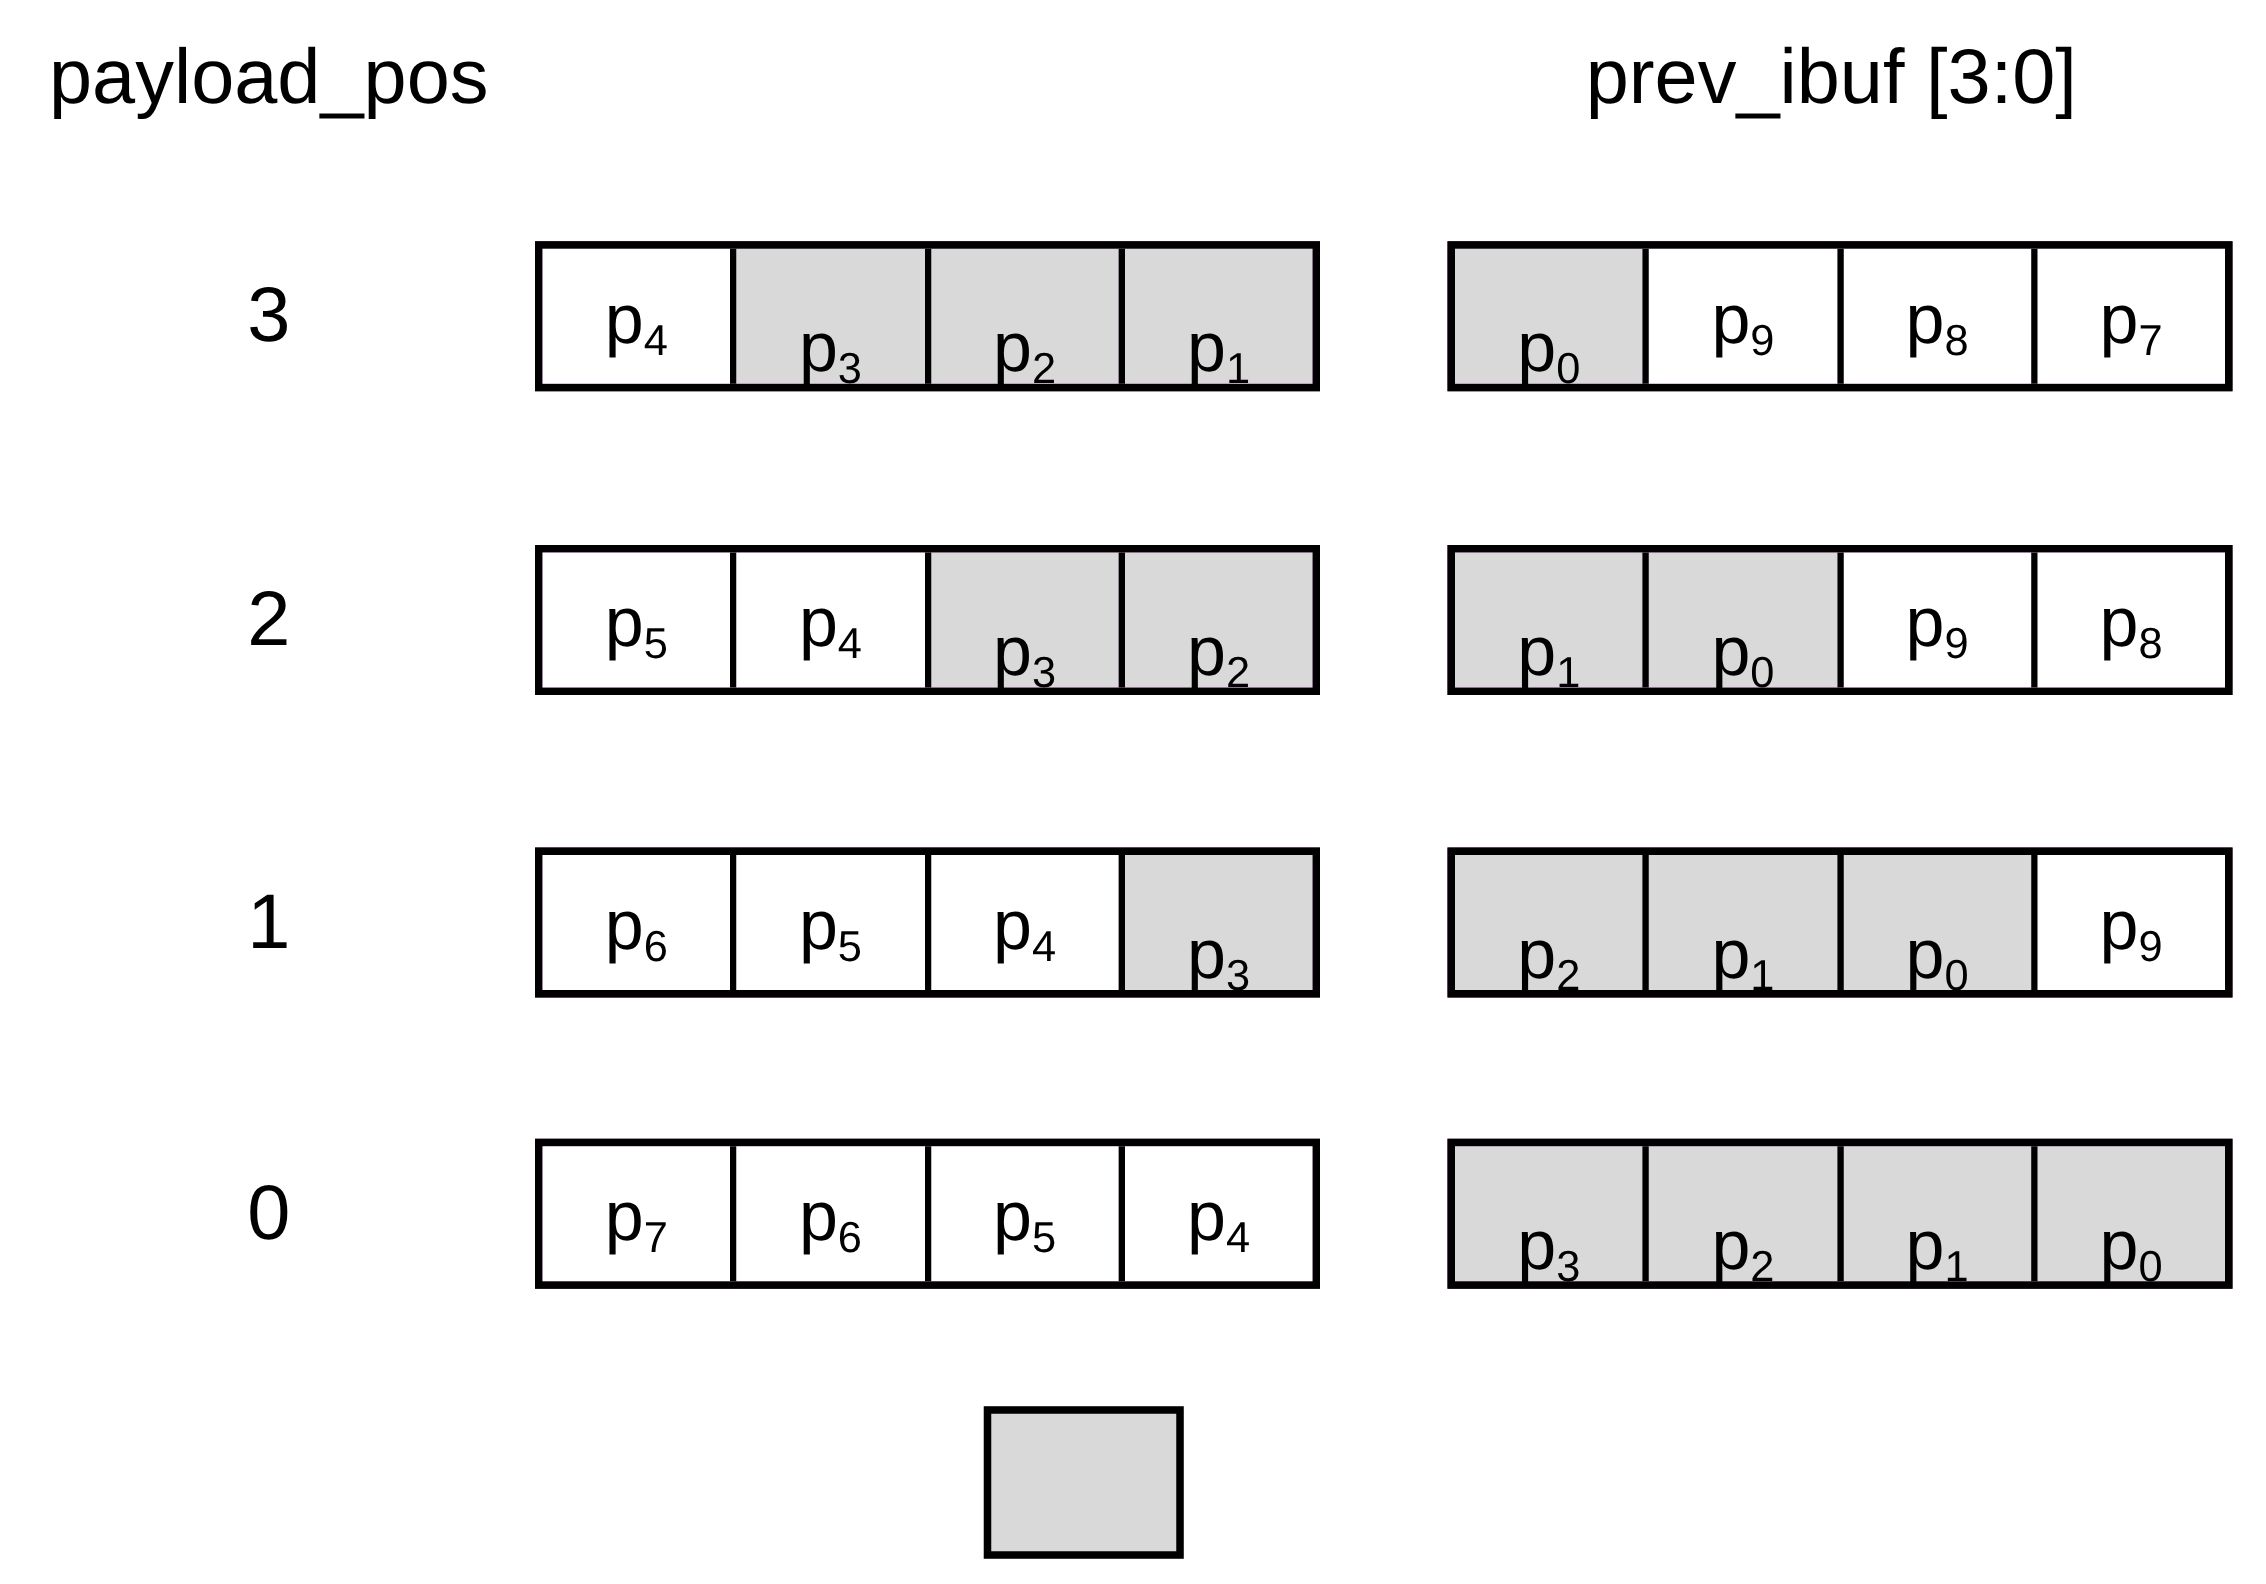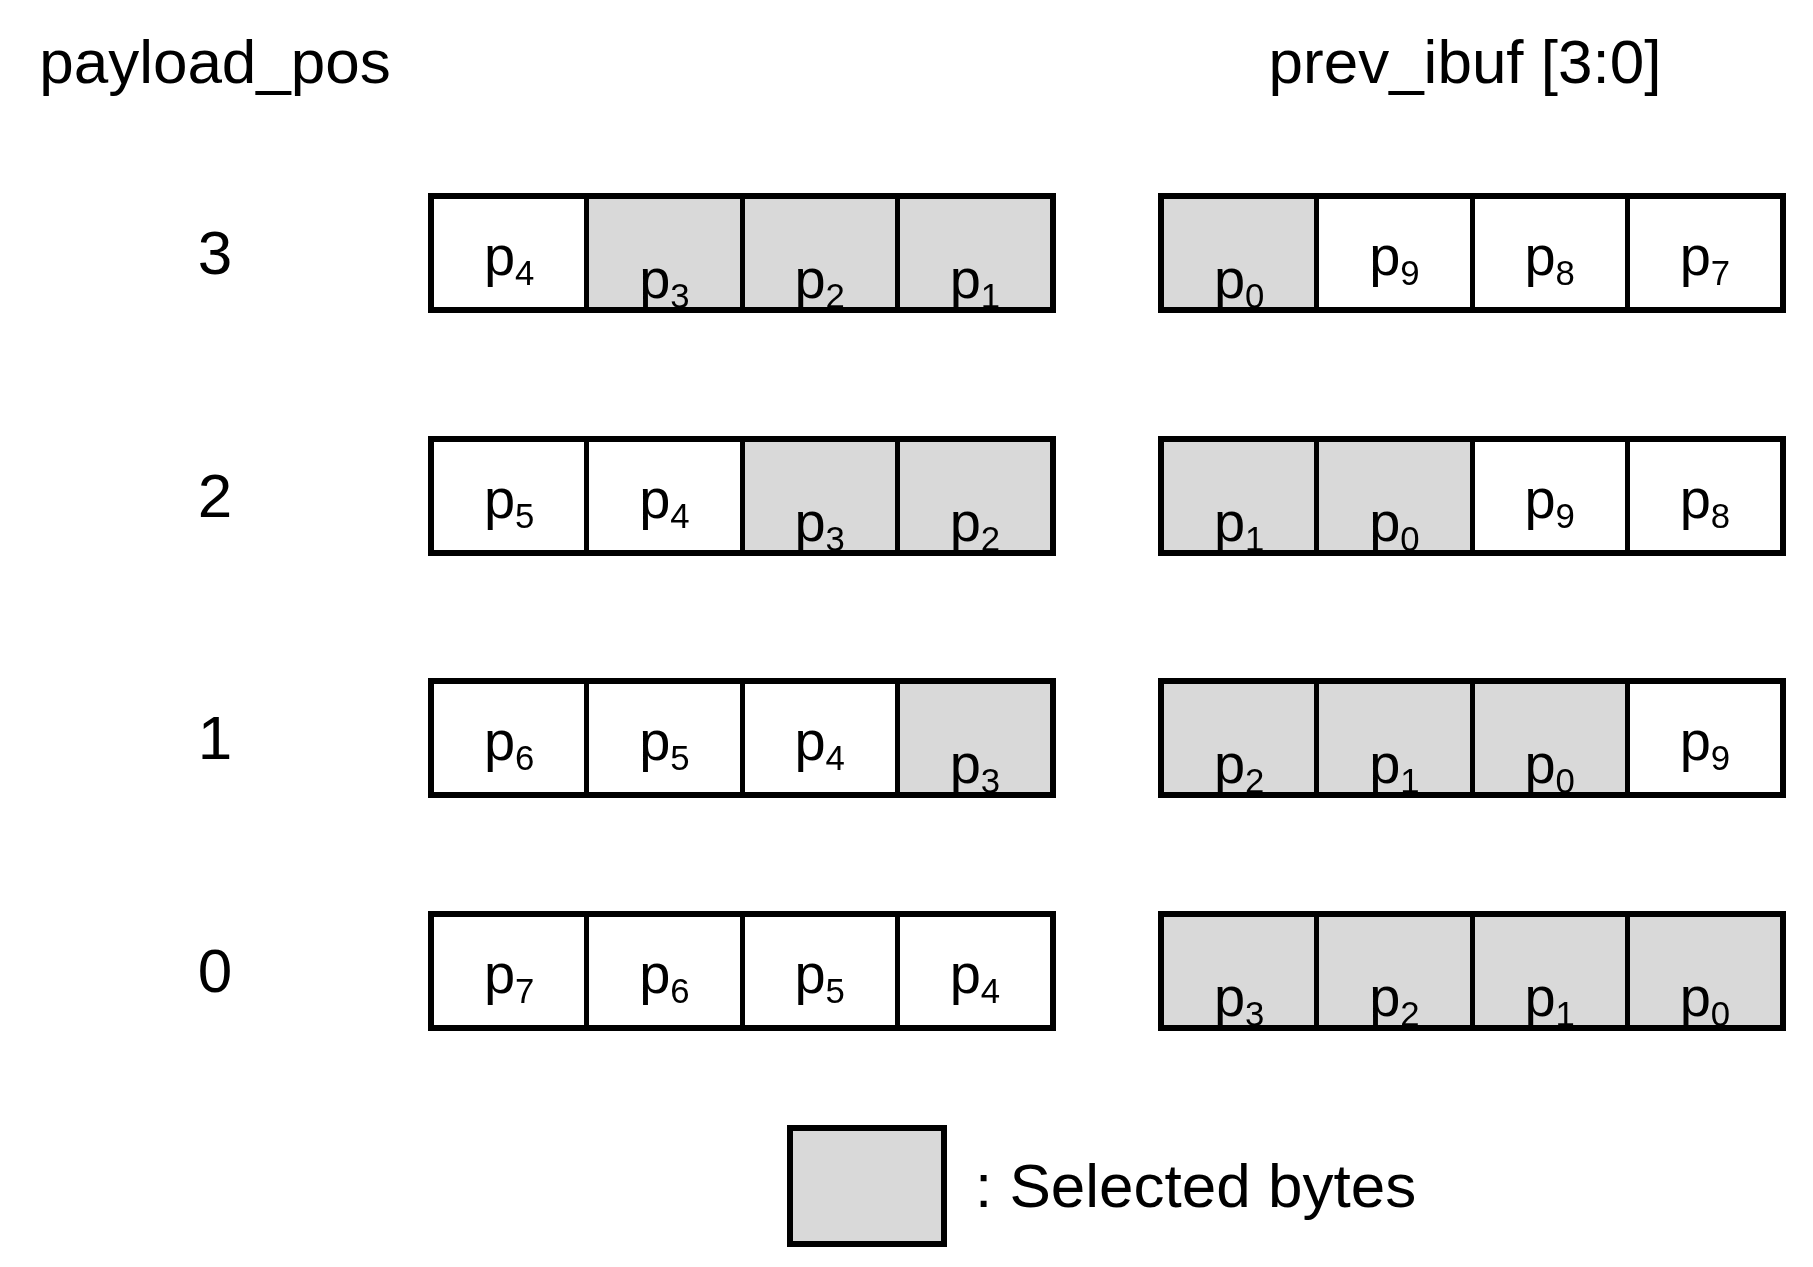--- a/index.html
+++ b/index.html
@@ -241,15 +241,14 @@
           </div>
           <div class="cell selected">
             <span class="p">p<sub>0</sub></span>
           </div>
         </div>
   </div>
 </div>
 
   <div class="legend-swatch"></div>
 
-  <div class="legend-label">: Selected bytes</div>
 
 </div>
 
 </body></html>

